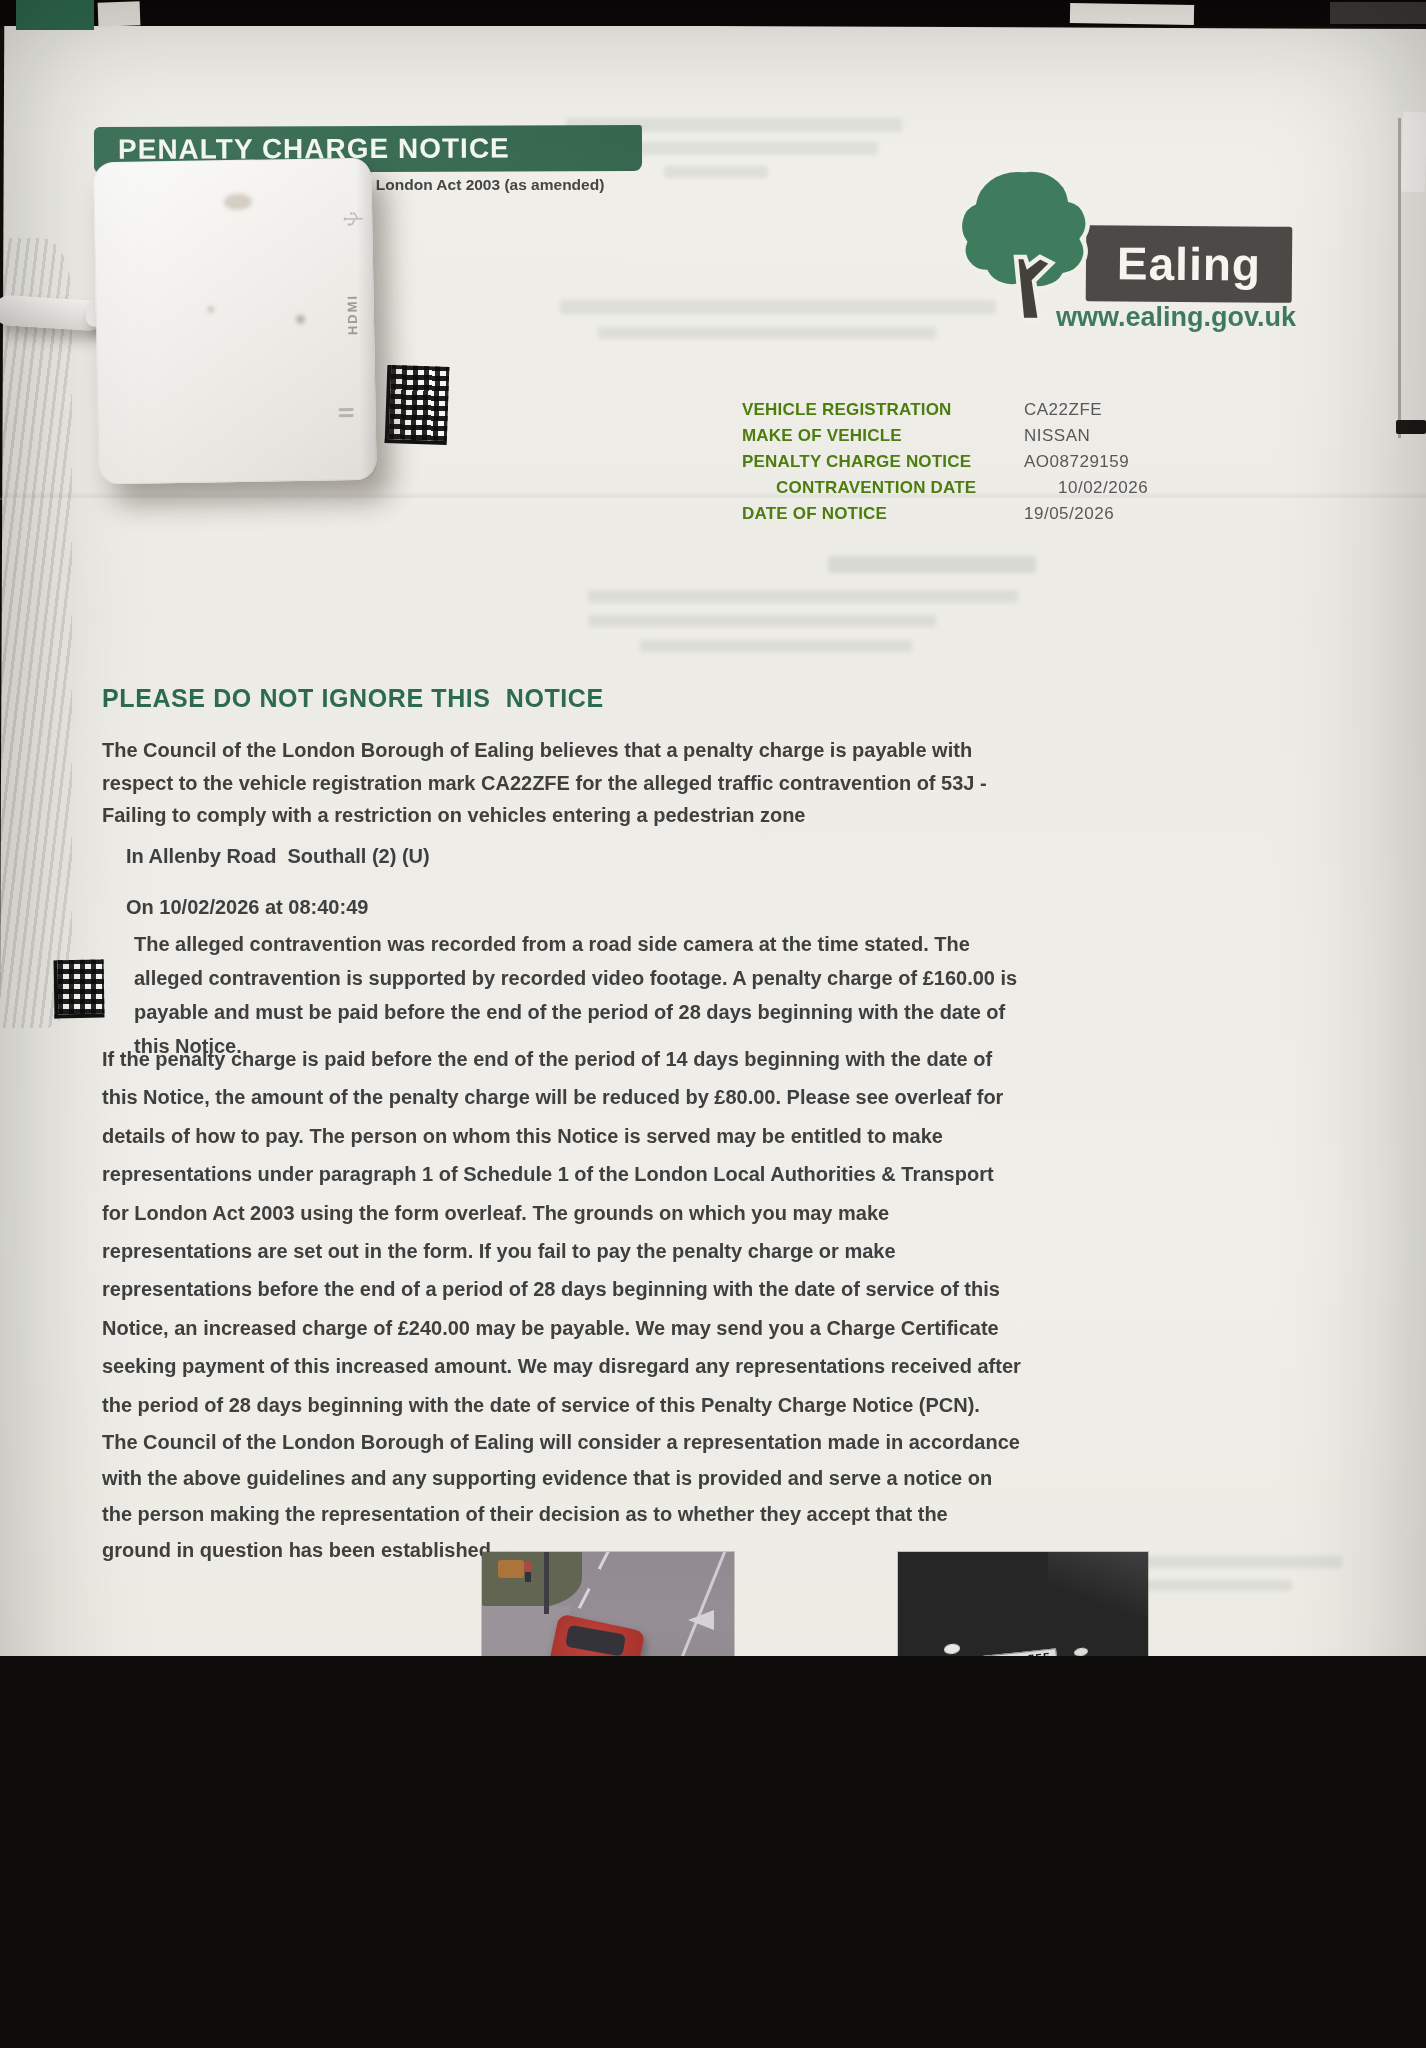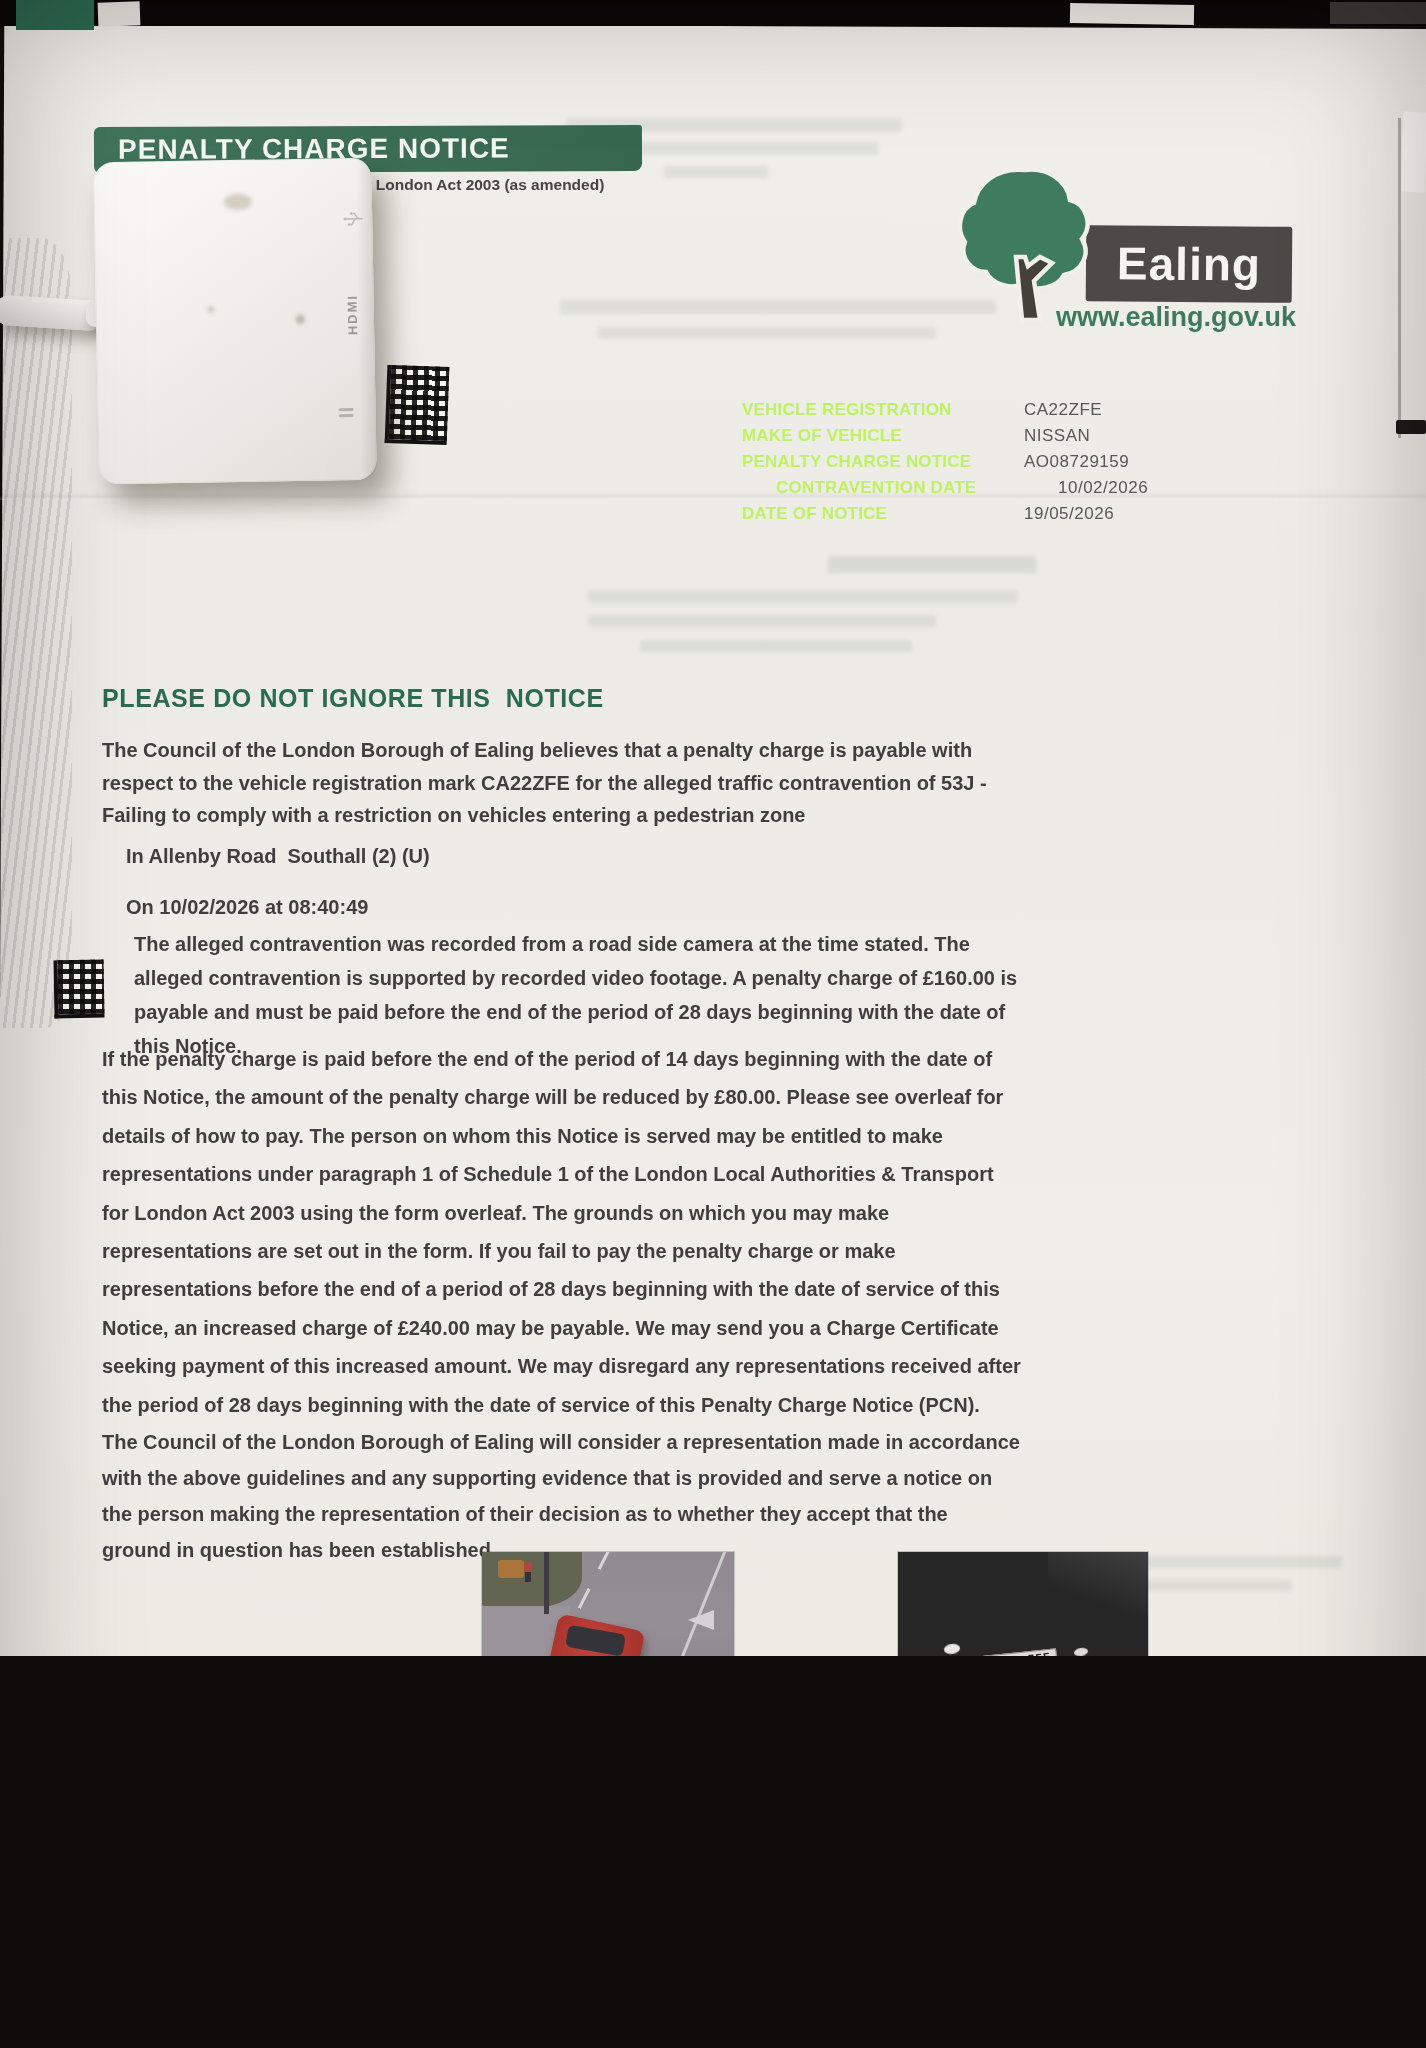--- a/index.html
+++ b/index.html
@@ -35,21 +35,21 @@
 
   
   .logo-box{left:1086px;top:226px;width:206px;height:76px;background:#4b4a47;border-radius:3px;
     z-index:3;transform:rotate(.5deg);display:flex;align-items:center;justify-content:center;}
   .logo-text{color:#f5f4ef;font-size:46px;font-weight:bold;letter-spacing:1px;}
   .logo-tree{left:950px;top:164px;z-index:4;}
   .logo-url{left:1056px;top:302px;width:260px;z-index:3;color:#3e7a5e;font-size:27px;font-weight:bold;}
 
   
   .detail-row{left:742px;width:420px;height:26px;z-index:3;display:flex;}
-  .dlabel{width:282px;font-size:17px;font-weight:bold;color:#bef264;letter-spacing:.2px;}
+  .dlabel{width:282px;font-size:17px;font-weight:bold;color:#4d7c0f;letter-spacing:.2px;}
   .dvalue{font-size:17px;color:#58585a;letter-spacing:.5px;}
 
   
   .h-notice{left:102px;top:684px;z-index:3;color:#2c6b4f;font-size:25px;font-weight:bold;
     letter-spacing:.6px;white-space:pre-wrap;}
   .body-par{z-index:3;color:#3f3f3f;font-size:20px;font-weight:bold;}
   .pre{white-space:pre-wrap;}
 
   
   .dmx{z-index:3;background-color:#f6f5f1;border-left:4px solid #111;border-bottom:4px solid #111;

